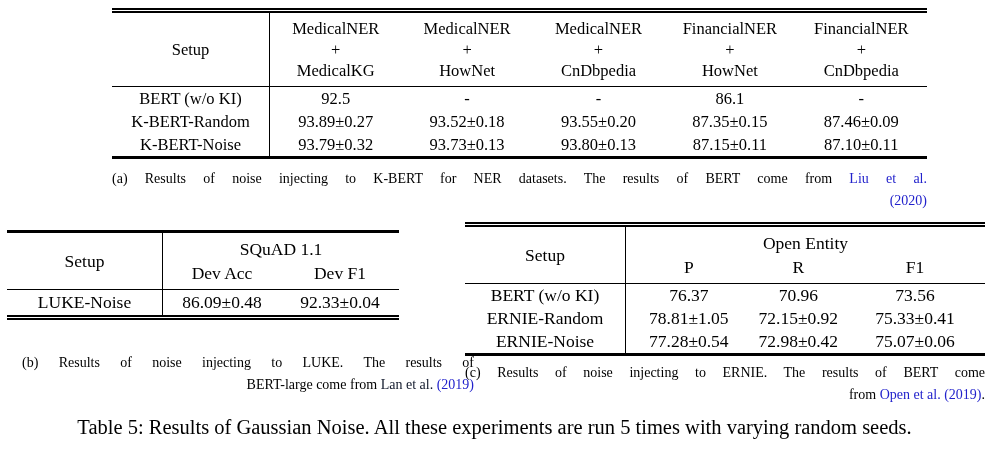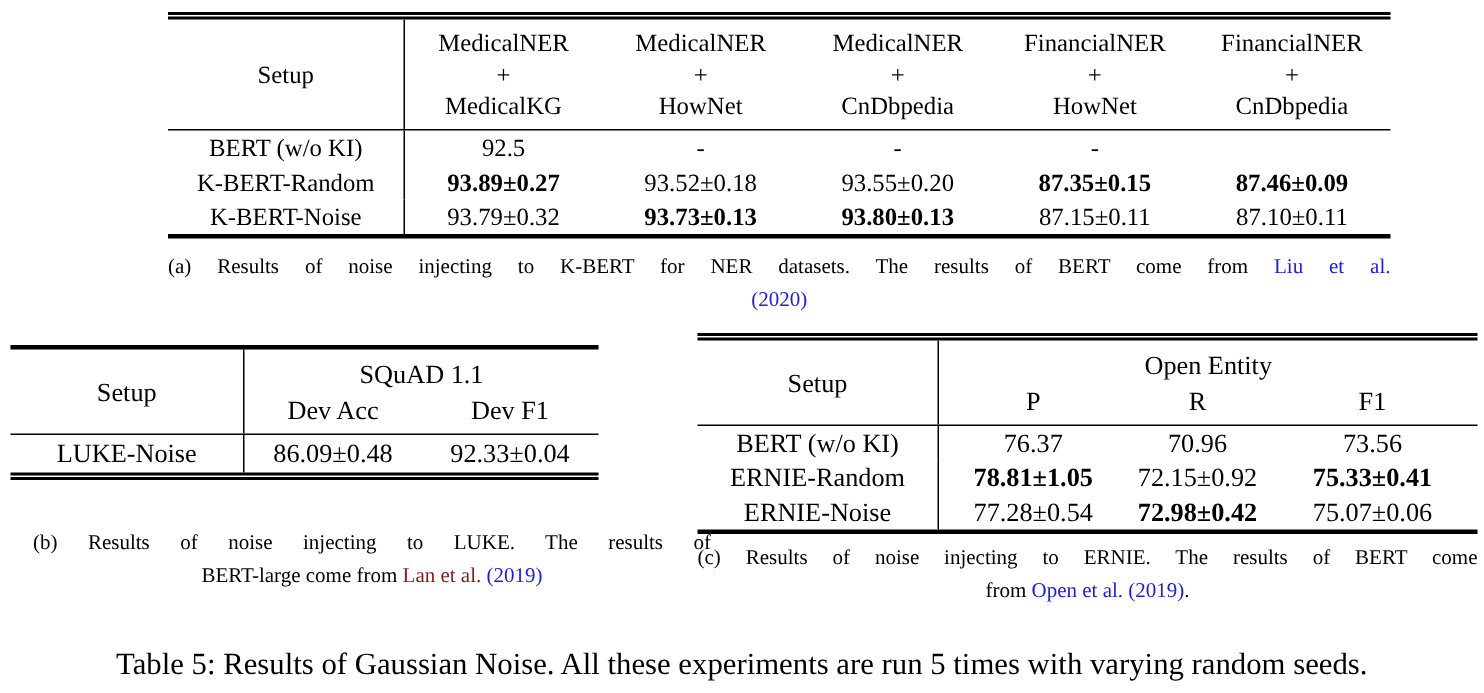--- a/index.html
+++ b/index.html
@@ -37,34 +37,34 @@
   .thead2 { border-bottom: 1.5px solid #000; grid-template-rows: auto auto; }
   .tbl-b .thead2 { border-top: 3px solid #000; }
   .tbl-c .thead2 { border-top: 5px double #000; }
   .cell.setup.spanrows { grid-row: 1 / span 2; grid-column: 1; }
   .cell.group { grid-column: 2 / -1; line-height: 24px; padding-top: 4px; }
   .cell.sub { line-height: 24px; padding-bottom: 4px; }
   .tbl-b .tbody { border-bottom: 5px double #000; }
   .tbl-c .tbody { border-bottom: 3px solid #000; }
   .tbl-b .trow { line-height: 25px; }
   .tbl-c .trow { line-height: 23px; }
-  .bold { font-weight: bold; }
+  .bold { font-weight: normal; }
 
   
   .cap { position: absolute; font-size: 14px; line-height: 21.5px; }
   .cap-a { left: 112px; top: 168px; width: 815px; }
   .cap-b { left: 7px;   top: 352px; width: 452px; margin-left: 15px; }
   .cap-c { left: 465px; top: 362px; width: 520px; }
-  .cap-line { text-align: center; }
+  .cap-line { text-align: right; }
   .cap-line.flush { text-align: justify; text-align-last: justify; }
   .cite { text-decoration: none; cursor: pointer; }
 
   
   .main-cap {
-    position: absolute; left: 0; top: 431px; width: 989px;
+    position: absolute; left: 0; top: 415px; width: 989px;
     text-align: center; font-size: 20.5px; line-height: 24px;
   }
 </style>
 </head>
 <body>
 
 <div class="page">
 
   <div class="tbl tbl-a">
     <div class="theadA rowA">
@@ -90,20 +90,21 @@
             <div class="colhead-line">+</div>
             <div class="colhead-line">CnDbpedia</div>
           </div></div>
     </div>
     <div class="tbody">
         <div class="trow rowA">
           <div class="cell lbl">BERT (w/o KI)</div>
           <div class="cell val">92.5</div>
           <div class="cell val">-</div>
           <div class="cell val">-</div>
+          <div class="cell val">86.1</div>
           <div class="cell val">-</div>
         </div>
         <div class="trow rowA">
           <div class="cell lbl">K-BERT-Random</div>
           <div class="cell val bold">93.89±0.27</div>
           <div class="cell val">93.52±0.18</div>
           <div class="cell val">93.55±0.20</div>
           <div class="cell val bold">87.35±0.15</div>
           <div class="cell val bold">87.46±0.09</div>
         </div>
@@ -131,21 +132,21 @@
     <div class="tbody">
         <div class="trow rowB">
           <div class="cell lbl">LUKE-Noise</div>
           <div class="cell val">86.09±0.48</div>
           <div class="cell val">92.33±0.04</div>
         </div>
       </div>
   </div>
   <div class="cap cap-b">
       <div class="cap-line flush"><span class="cap-text">(b) Results of noise injecting to LUKE. The results of</span></div>
-      <div class="cap-line"><span class="cap-text">BERT-large come from </span><span class="cite" style="color: #7f1d1d;">Lan et al.</span><span class="cap-text"> </span><span class="cite" style="color: rgb(34, 34, 204);">(2019)</span></div>
+      <div class="cap-line"><span class="cap-text">BERT-large come from </span><span class="cite" style="color: #0f172a;">Lan et al.</span><span class="cap-text"> </span><span class="cite" style="color: rgb(34, 34, 204);">(2019)</span></div>
     </div>
 
   <div class="tbl tbl-c">
     <div class="thead2 rowC">
       <div class="cell setup spanrows">Setup</div>
       <div class="cell group">Open Entity</div>
       <div class="contents"><div class="cell sub">P</div><div class="cell sub">R</div><div class="cell sub">F1</div></div>
     </div>
     <div class="tbody">
         <div class="trow rowC">

